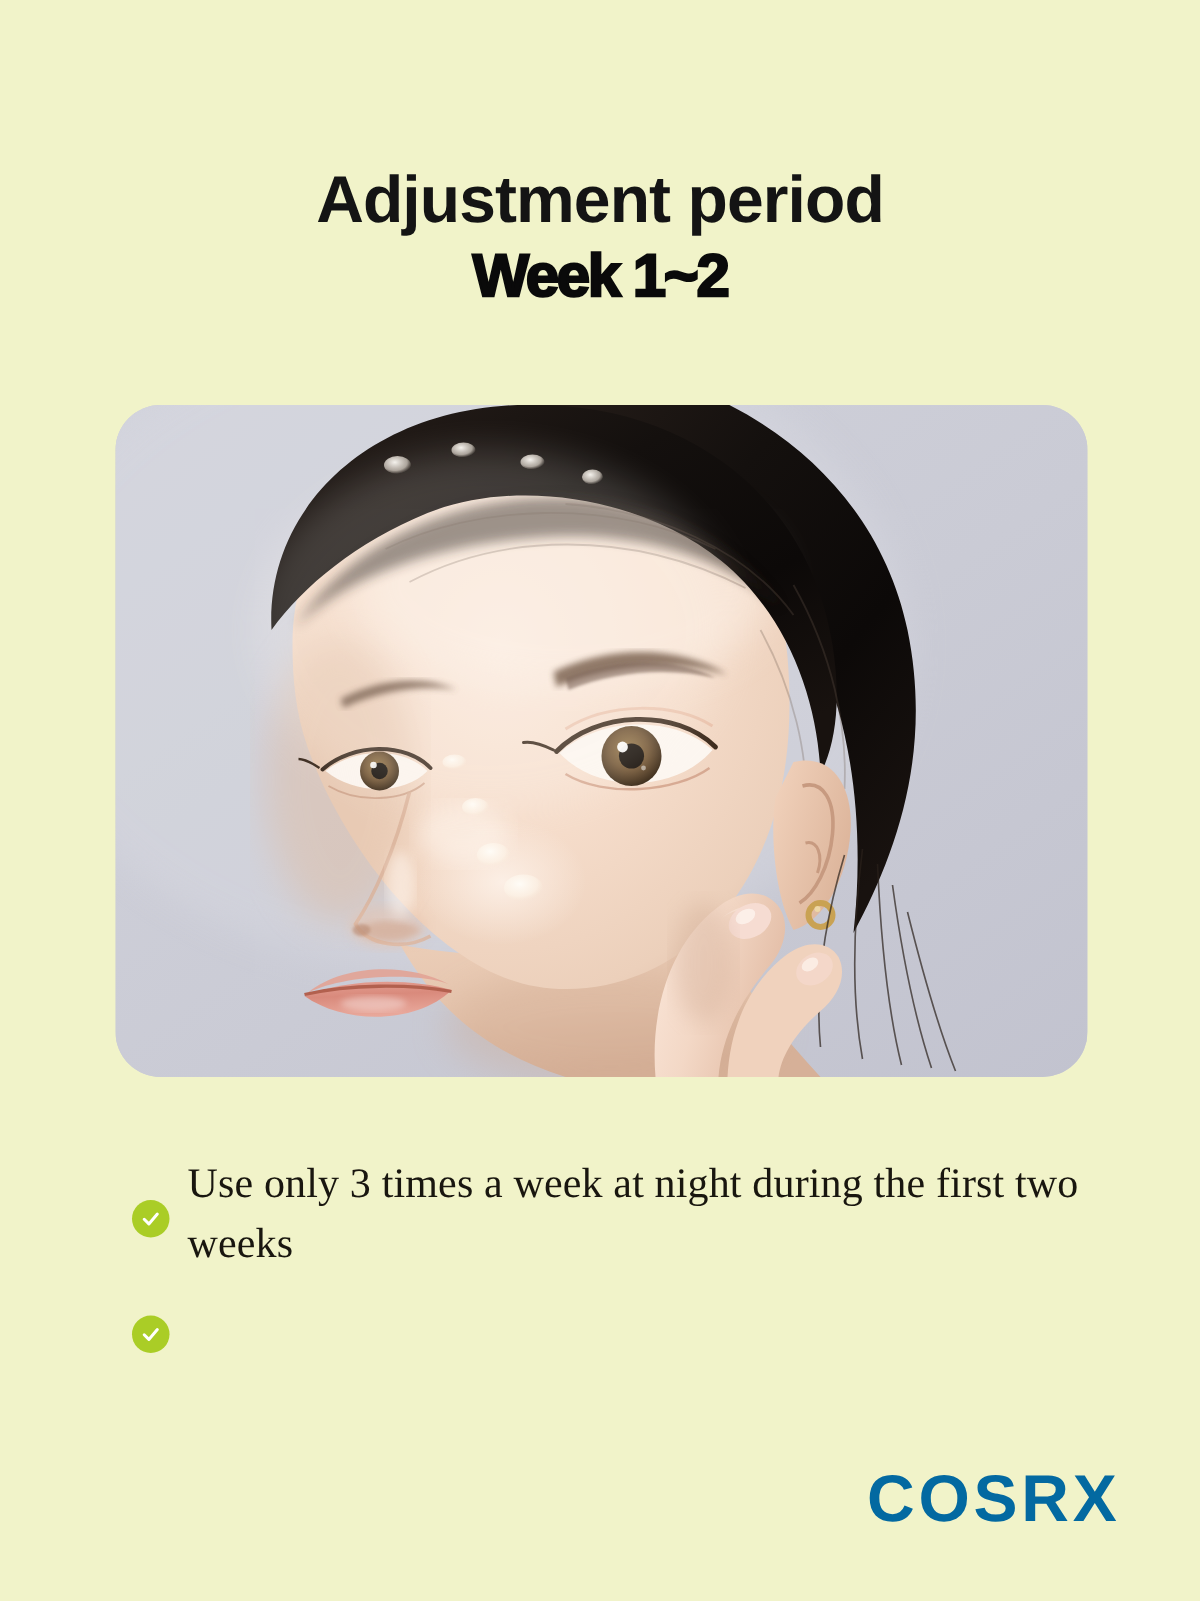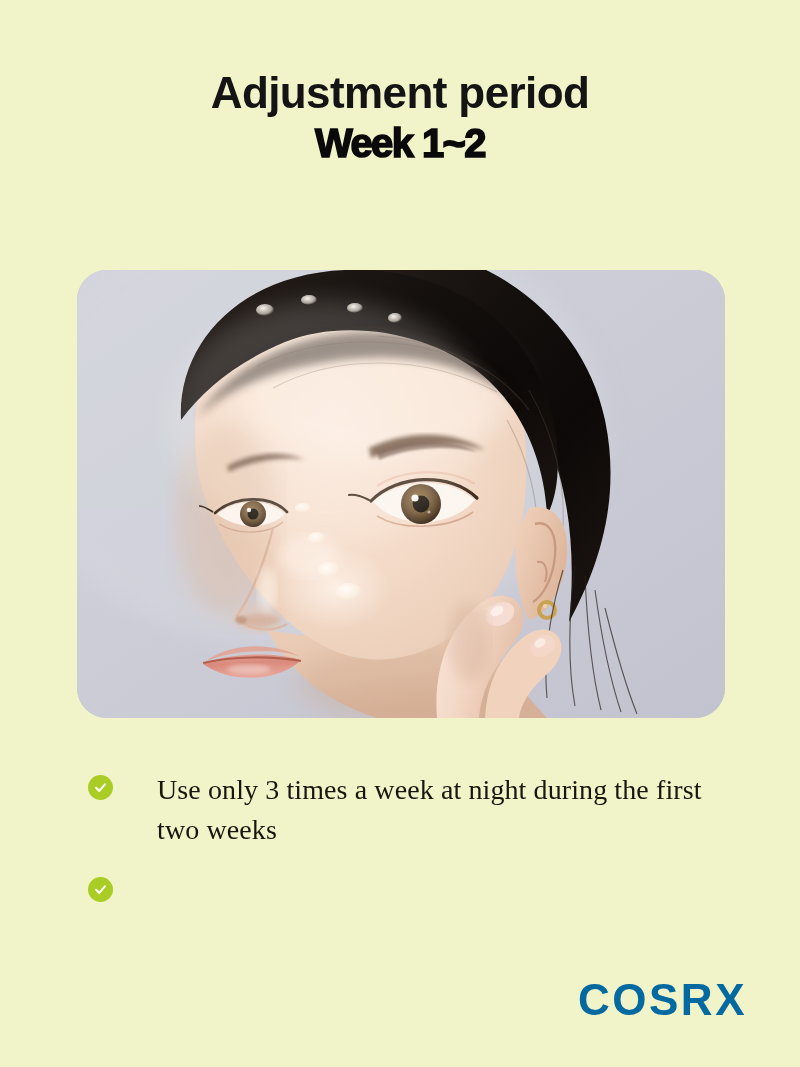--- a/index.html
+++ b/index.html
@@ -5,21 +5,21 @@
   * { margin:0; padding:0; box-sizing:border-box; }
   html,body { width:800px; height:1067px; }
   body {
     background:#f1f3c9;
     font-family:"Liberation Sans", sans-serif;
     overflow:hidden;
     position:relative;
   }
 
   
-  .head-wrap { padding-top:70px; text-align:center; }
+  .head-wrap { padding-top:111px; text-align:center; }
   .kicker {
     font-family:"Liberation Sans", sans-serif;
     font-weight:700;
     font-size:44px;
     letter-spacing:-0.6px;
     color:#141414;
     line-height:1.05;
   }
   .bigtitle {
     font-family:"Liberation Sans", sans-serif;
@@ -44,23 +44,22 @@
   .photo svg { display:block; width:100%; height:100%; }
 
   
   .bullets {
     position:absolute;
     left:88px; top:770px;
     width:640px;
   }
   .bullet {
     display:flex;
-    align-items:flex-start;
+    align-items:center;
     margin-bottom:22px;
-    gap:32px;
   }
   .check {
     flex:0 0 auto;
     width:25px; height:25px;
     border-radius:50%;
     background:#aacd26;
     margin-right:12px;
     margin-top:5px;
     display:flex;
     align-items:center;

